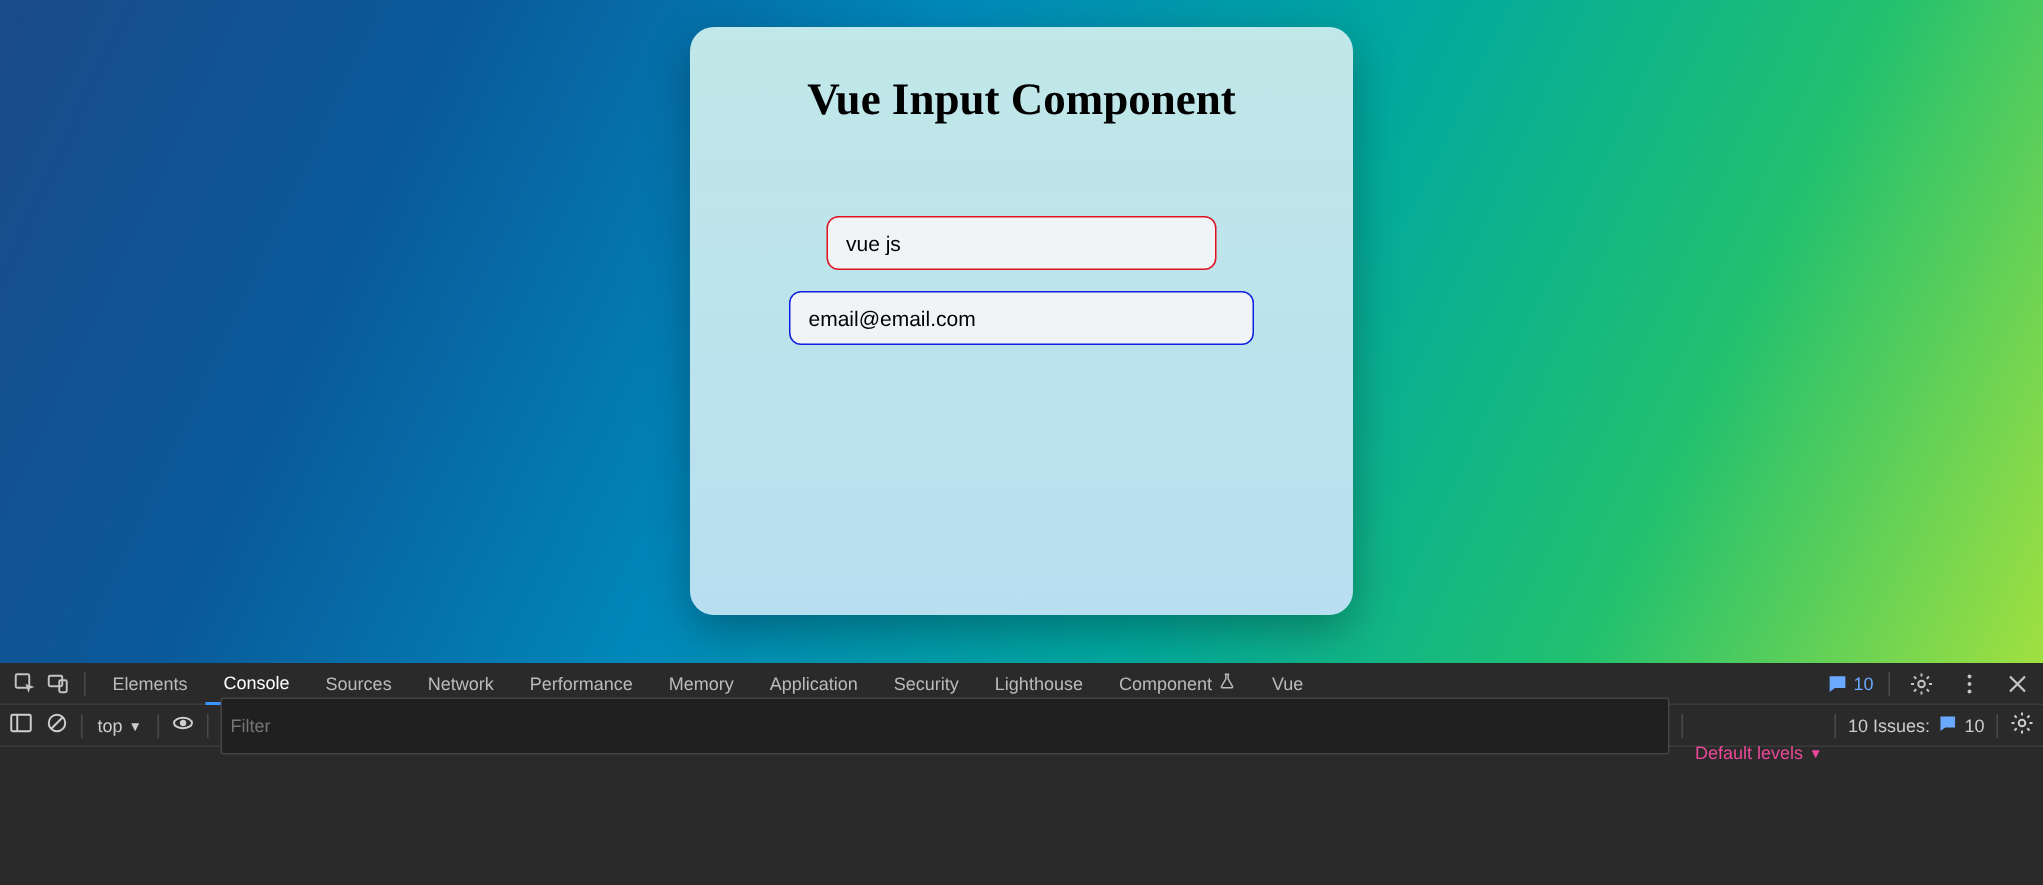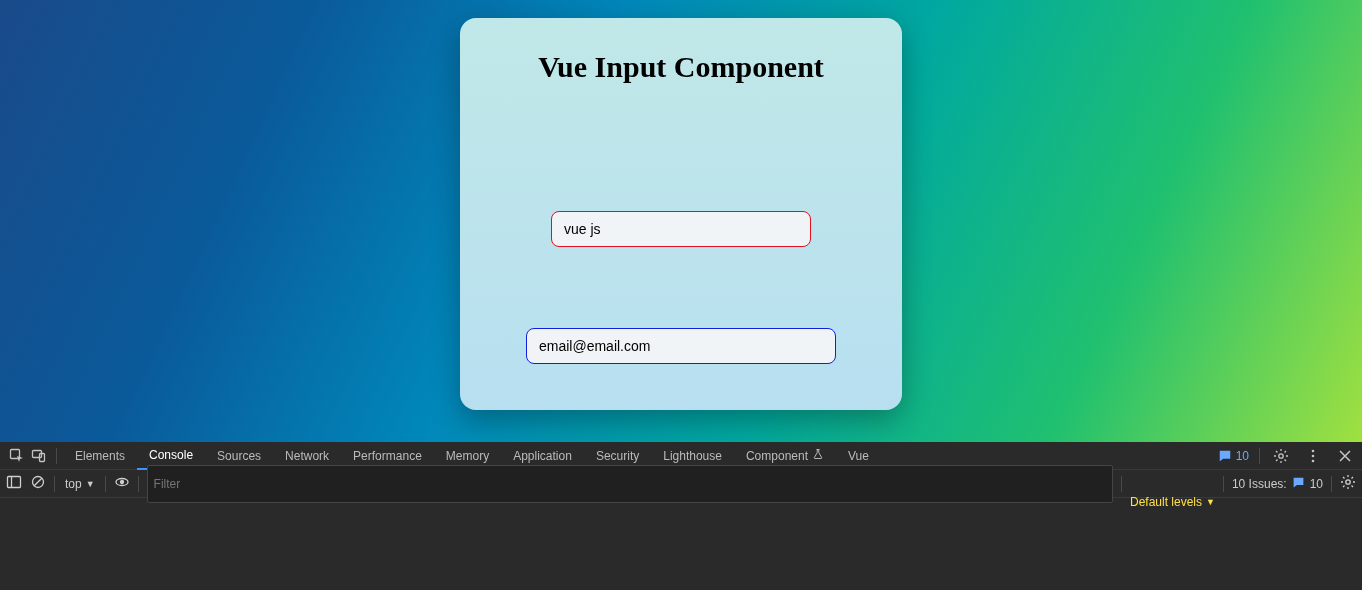--- a/index.html
+++ b/index.html
@@ -18,21 +18,20 @@
   .card {
     width: 442px;
     height: 392px;
     background: linear-gradient(to bottom, #c0e8e8, #b8dff0);
     border-radius: 16px;
     box-shadow: 0 10px 30px rgba(0,0,0,0.3);
     padding: 32px 24px;
     display: flex;
     flex-direction: column;
     align-items: center;
-    justify-content: space-between;
   }
   
   .card-title {
     font-family: "Times New Roman", serif;
     font-weight: bold;
     font-size: 30px;
     color: #000;
     margin-bottom: 60px;
   }
   
@@ -107,21 +106,21 @@
   .filter-input {
     flex:1;
     height: 38px;
     background: #202020;
     border: 1px solid #444;
     color: #888;
     padding: 0 6px;
     font-size: 12px;
     border-radius: 2px;
   }
-  .levels { display:flex; align-items:center; gap:4px; color:#fde047;margin-top:36px; }
+  .levels { display:flex; align-items:center; gap:4px; color:#ec4899;margin-top:36px; }
   .issues-link { color:#ccc; display:flex; align-items:center; gap:5px; }
   .issues-link .chat-icon { color:#6aa9ff; }
   
   .console-body {
     flex:1;
     font-family: Consolas, monospace;
     font-size: 12px;
     padding: 4px 0 0 0;
     overflow: hidden;
   }

